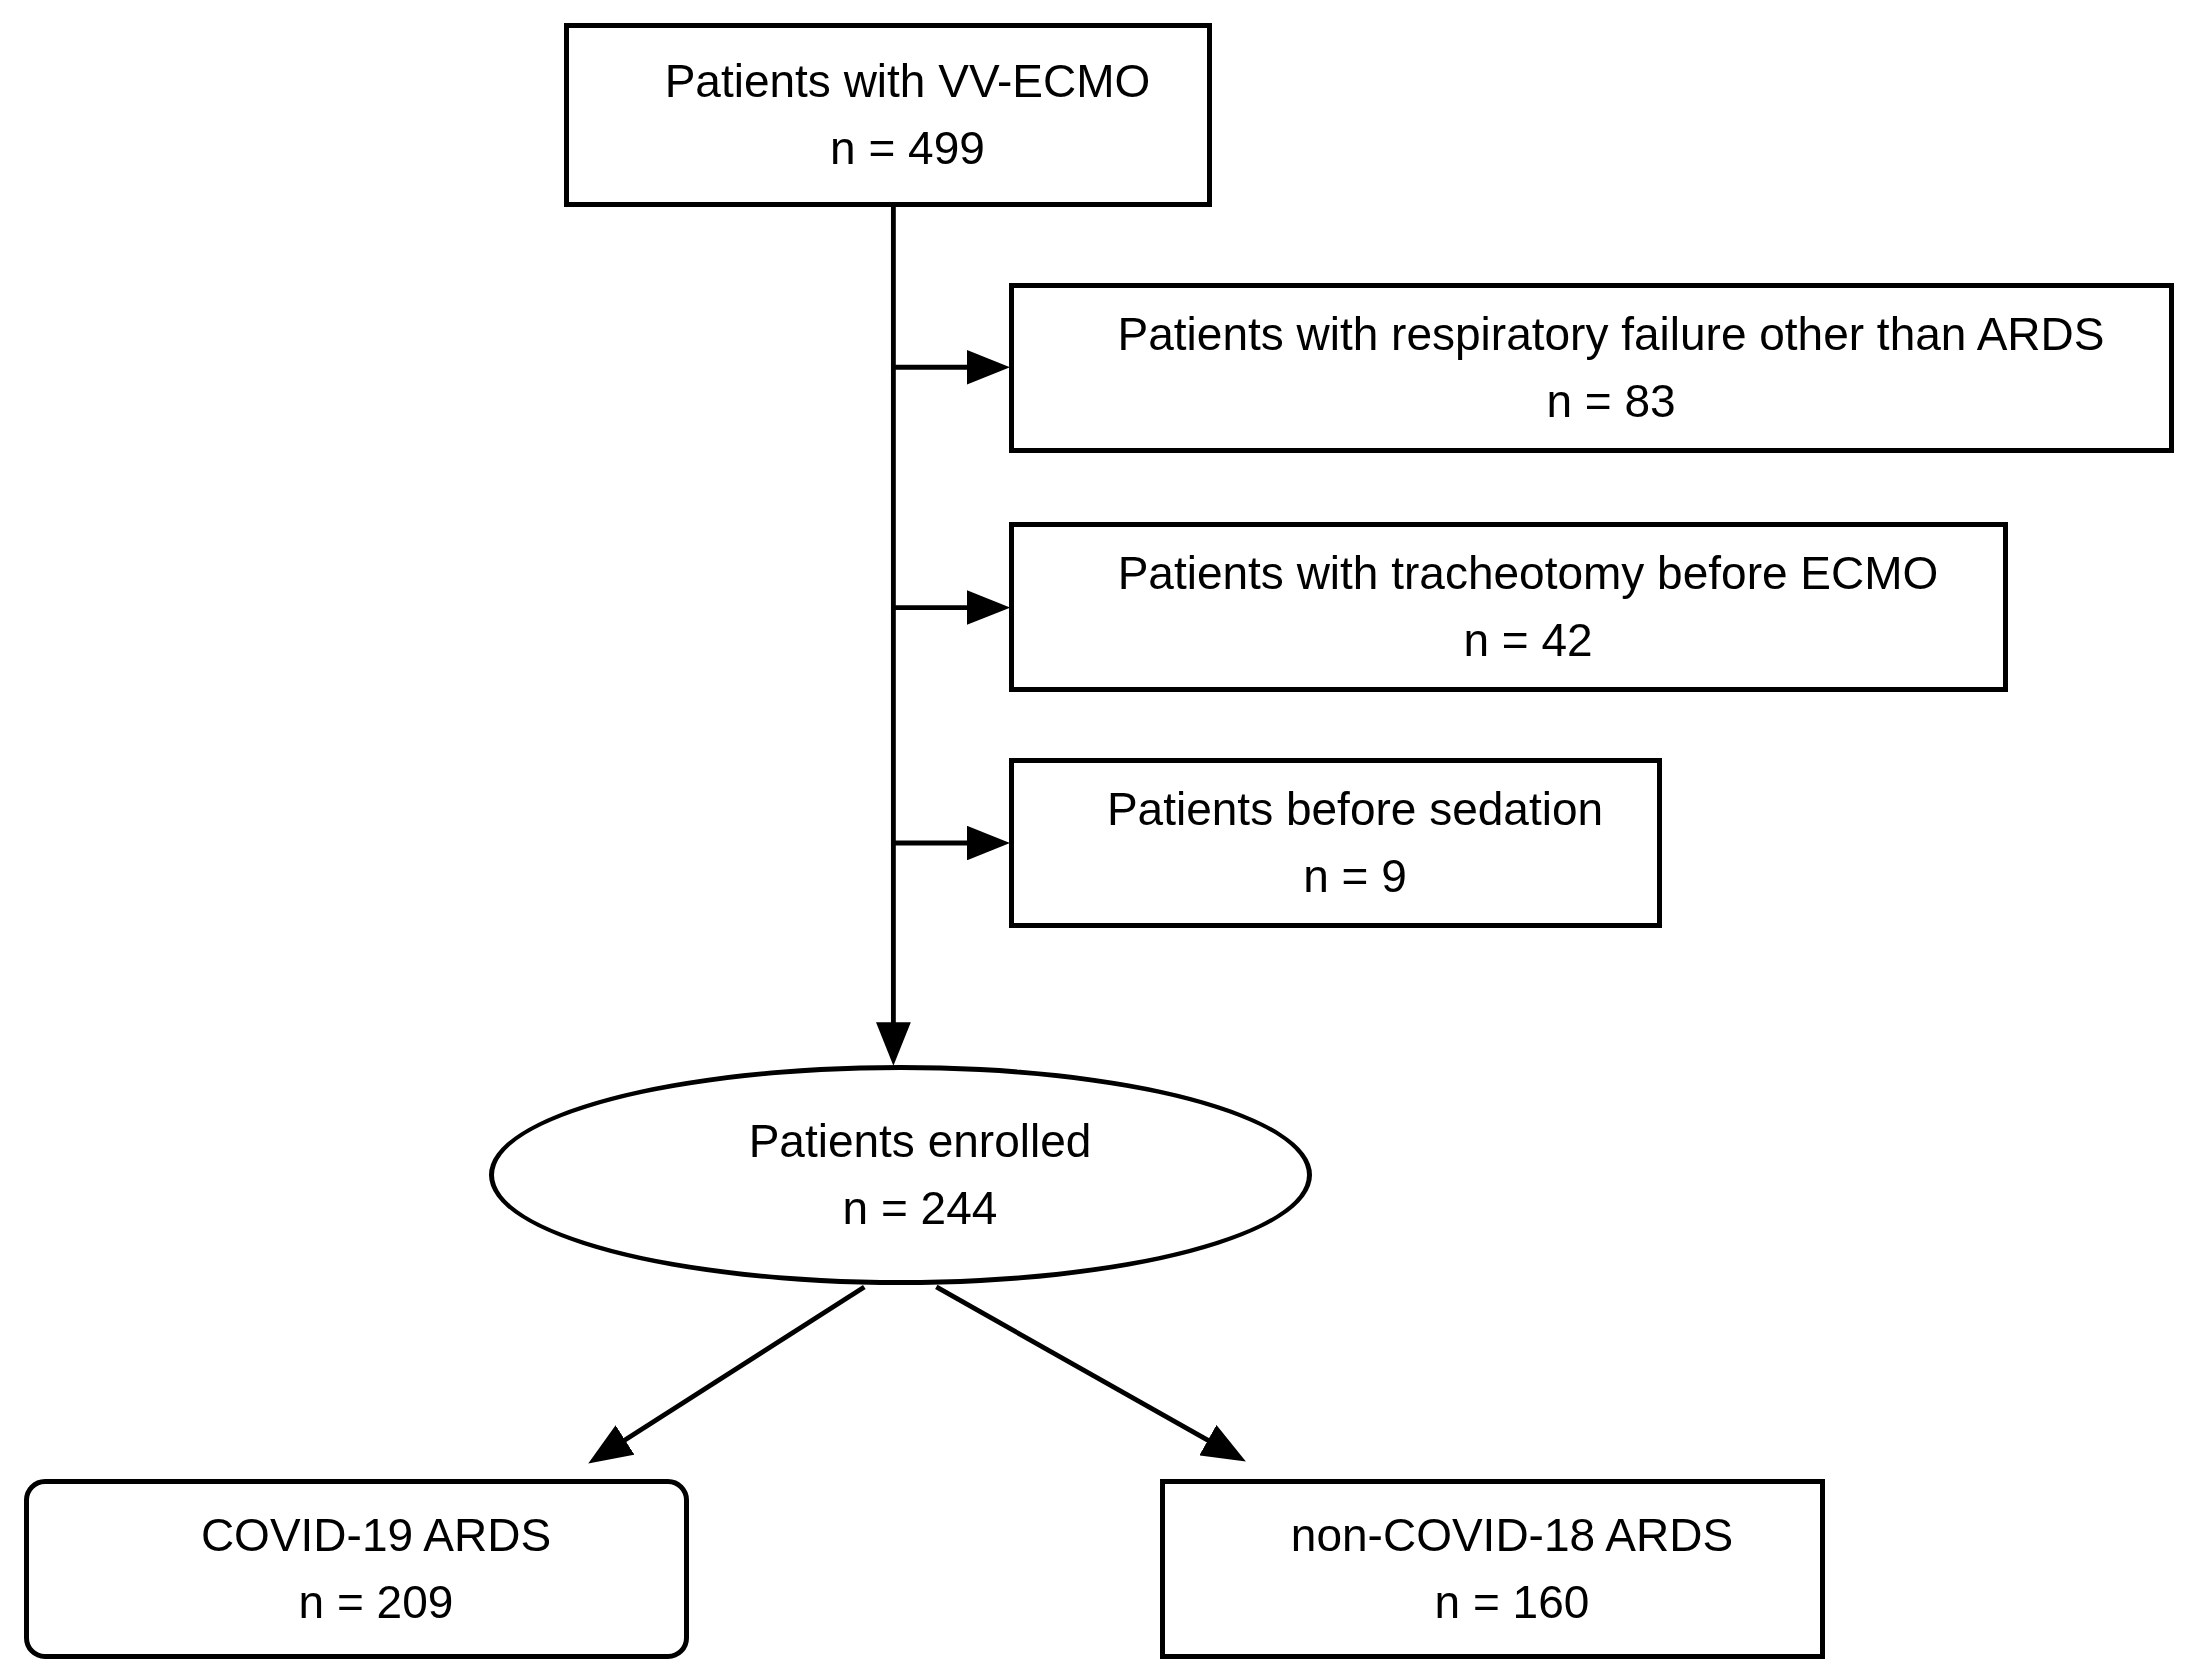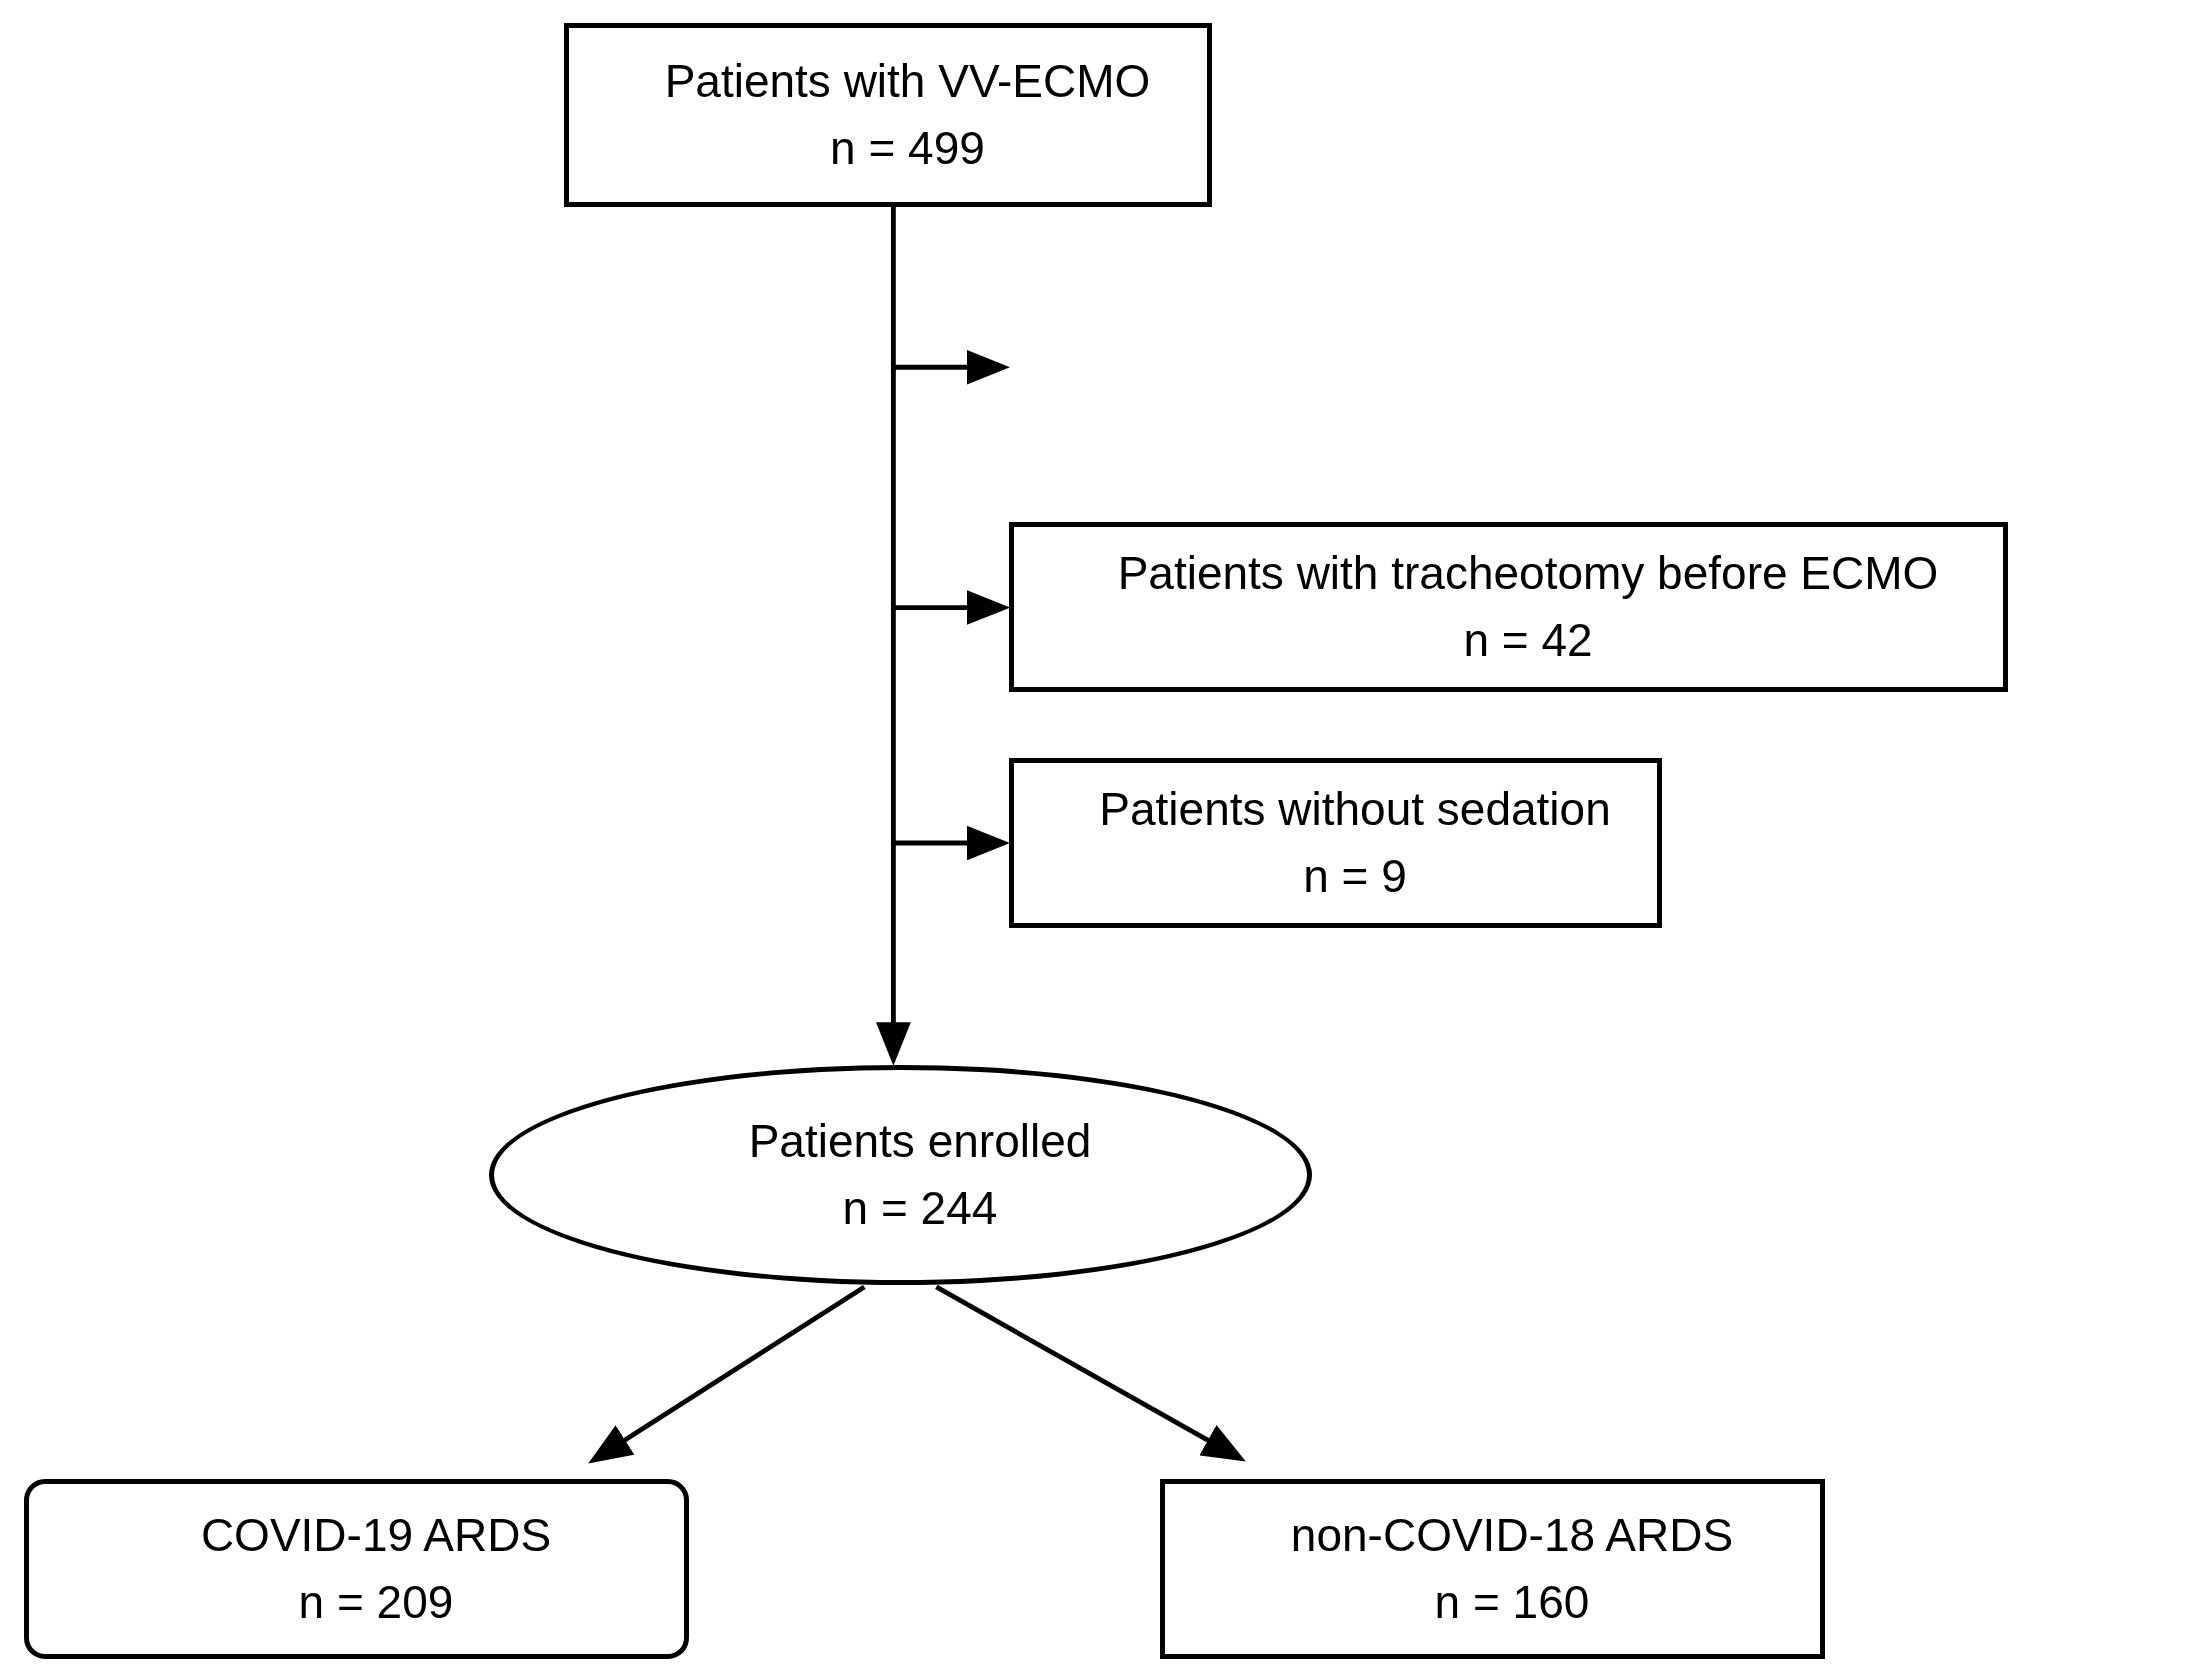--- a/index.html
+++ b/index.html
@@ -72,28 +72,32 @@
     <line x1="1290" y1="1217" x2="1446" y2="1217" marker-end="url(#ah)"></line>
     <line x1="1248" y1="1858" x2="860" y2="2106" marker-end="url(#ah)"></line>
     <line x1="1352" y1="1858" x2="1788" y2="2104" marker-end="url(#ah)"></line>
   </svg>
 
   <div class="node" id="node-source">
     <div>Patients with VV-ECMO</div>
     <div>n = 499</div>
   </div>
 
+  <div class="node" id="node-excl-0">
+    <div>Patients with respiratory failure other than ARDS</div>
+    <div>n = 83</div>
+  </div>
 
   <div class="node" id="node-excl-1">
     <div>Patients with tracheotomy before ECMO</div>
     <div>n = 42</div>
   </div>
 
   <div class="node" id="node-excl-2">
-    <div>Patients without sedation</div>
+    <div>Patients before sedation</div>
     <div>n = 9</div>
   </div>
 
   <div class="node ellipse" id="node-enrolled">
     <div>Patients enrolled</div>
     <div>n = 244</div>
   </div>
 
   <div class="node" id="node-group-0">
     <div>COVID-19 ARDS</div>

